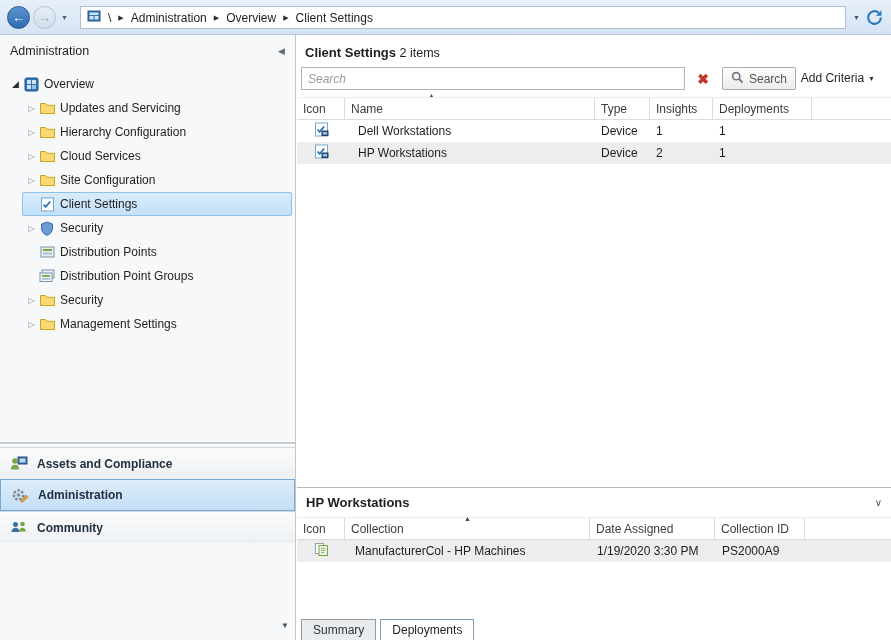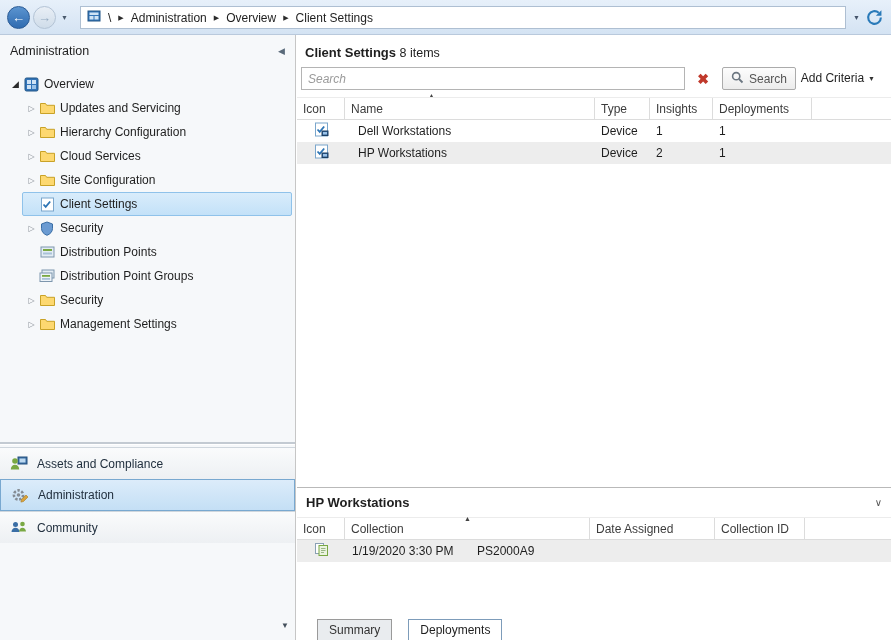--- a/index.html
+++ b/index.html
@@ -35,21 +35,21 @@
   .ti.sel{background:linear-gradient(#d9ecfb,#c3e1f8);border-color:#8fc2ea;border-radius:2px;margin-right:3px}
   .tw{width:13px;font-size:8px;color:#8a9098;text-align:center;flex:none}
   .tw.exp{color:#2b2b2b;font-size:9px}
   .ic{width:18px;display:flex;justify-content:center;flex:none}
   .tl{padding-left:4px;white-space:nowrap}
   .sb-splitter{position:absolute;left:0;top:407px;width:100%;height:3px;
     background:#c3cad2;border-bottom:1px solid #fff}
   .wsarea{position:absolute;left:0;top:412px;width:100%}
   .wsbtn{height:32px;border-top:1px solid #cfd6dd;display:flex;align-items:center;gap:8px;
     padding-left:9px;background:linear-gradient(#fafbfc,#edf0f3);cursor:pointer;
-    font-weight:400;color:#22303f}
+    font-weight:700;color:#22303f}
   .wsbtn.sel{background:linear-gradient(#dcecfa,#c4dff5);border:1px solid #78a8d0}
   .ws-ic{width:20px;display:flex;justify-content:center;flex:none}
   .sb-bottom-chevron{position:absolute;right:6px;bottom:10px;font-size:8px;color:#44505c;cursor:pointer}
 
   
   .main{position:absolute;left:297px;top:35px;width:594px;height:605px;background:#fff}
   .main-title{position:absolute;left:8px;top:10px;font-size:12.5px}
   .main-title b{font-size:13px}
   .search-row{position:absolute;left:4px;top:32px;height:24px;width:586px}
   .search-input{position:absolute;left:0;top:0;width:384px;height:23px;border:1px solid #b4b4b4;
@@ -79,21 +79,21 @@
   .d-header{height:29px;display:flex;align-items:center;padding:0 9px;font-weight:700;font-size:13px}
   .d-chevron{margin-left:auto;font-size:10px;font-weight:normal;color:#555;cursor:pointer}
   .d-head{display:flex;height:23px;border-top:1px solid #ececec;border-bottom:1px solid #dcdcdc;color:#3c3c3c}
   .d-head .c{border-right:1px solid #dcdcdc;display:flex;align-items:center;padding:0 6px}
   .dc-icon{width:48px}.dc-coll{width:245px}.dc-date{width:125px}.dc-id{width:90px}
   .d-row{display:flex;height:22px;align-items:center;background:#ededed}
   .d-row .c{padding:0 7px;display:flex;align-items:center;overflow:hidden;white-space:nowrap}
   .d-row .dc-icon{justify-content:center;padding:0}
   .d-row .dc-coll{padding-left:10px}
   .sort-detail{position:absolute;left:167px;top:27px;font-size:7px;color:#444}
-  .tabs{position:absolute;left:20px;bottom:0;display:flex;gap:16px}
+  .tabs{position:absolute;left:4px;bottom:0;display:flex;gap:4px}
   .tab{height:21px;padding:0 11px;border:1px solid #9a9a9a;border-bottom:none;
     display:flex;align-items:center;background:#e9ecef;color:#333;cursor:pointer}
   .tab.sel{background:#fff;border-color:#7d9cba;color:#1e1e1e}
 </style>
 </head>
 <body>
 
 <div id="app">
 
   <div class="toolbar">
@@ -282,21 +282,21 @@
         <span>Community</span>
       </div>
     </div>
 
     <span class="sb-bottom-chevron">▼</span>
   </div>
 
   <div class="main">
     <div class="main-title">
       <b>Client Settings</b>
-      <span>8 items</span>
+      <span>2 items</span>
     </div>
 
     <div class="search-row">
       <input class="search-input" type="text" placeholder="Search" style="">
       <button class="clear-btn">✖</button>
       <button class="search-btn">
         <span><svg width="13" height="13" viewBox="0 0 13 13">
               <circle cx="5.2" cy="5.2" r="3.6" fill="none" stroke="#6b7680" stroke-width="1.6"></circle>
               <path d="M8 8l3.5 3.5" stroke="#6b7680" stroke-width="1.8"></path>
             </svg></span>
@@ -364,20 +364,21 @@
       </div>
 
       <div class="d-row">
         <div class="c dc-icon">
             <span><svg width="15" height="15" viewBox="0 0 15 15">
                 <rect x="1.5" y="1.5" width="8" height="10" fill="#fff" stroke="#8aa0b4"></rect>
                 <rect x="5" y="3.5" width="8.5" height="10" fill="#eaf3df" stroke="#79a843"></rect>
                 <path d="M7 6.5h4.5M7 8.5h4.5M7 10.5h3" stroke="#9ab585" stroke-width="1"></path>
               </svg></span>
           </div>
+        <div class="c dc-coll">ManufacturerCol - HP Machines</div>
         <div class="c dc-date">1/19/2020 3:30 PM</div>
         <div class="c dc-id">PS2000A9</div>
       </div>
 
       <div class="tabs">
         <div class="tab">Summary</div>
         <div class="tab sel">Deployments</div>
       </div>
     </div>
   </div>

